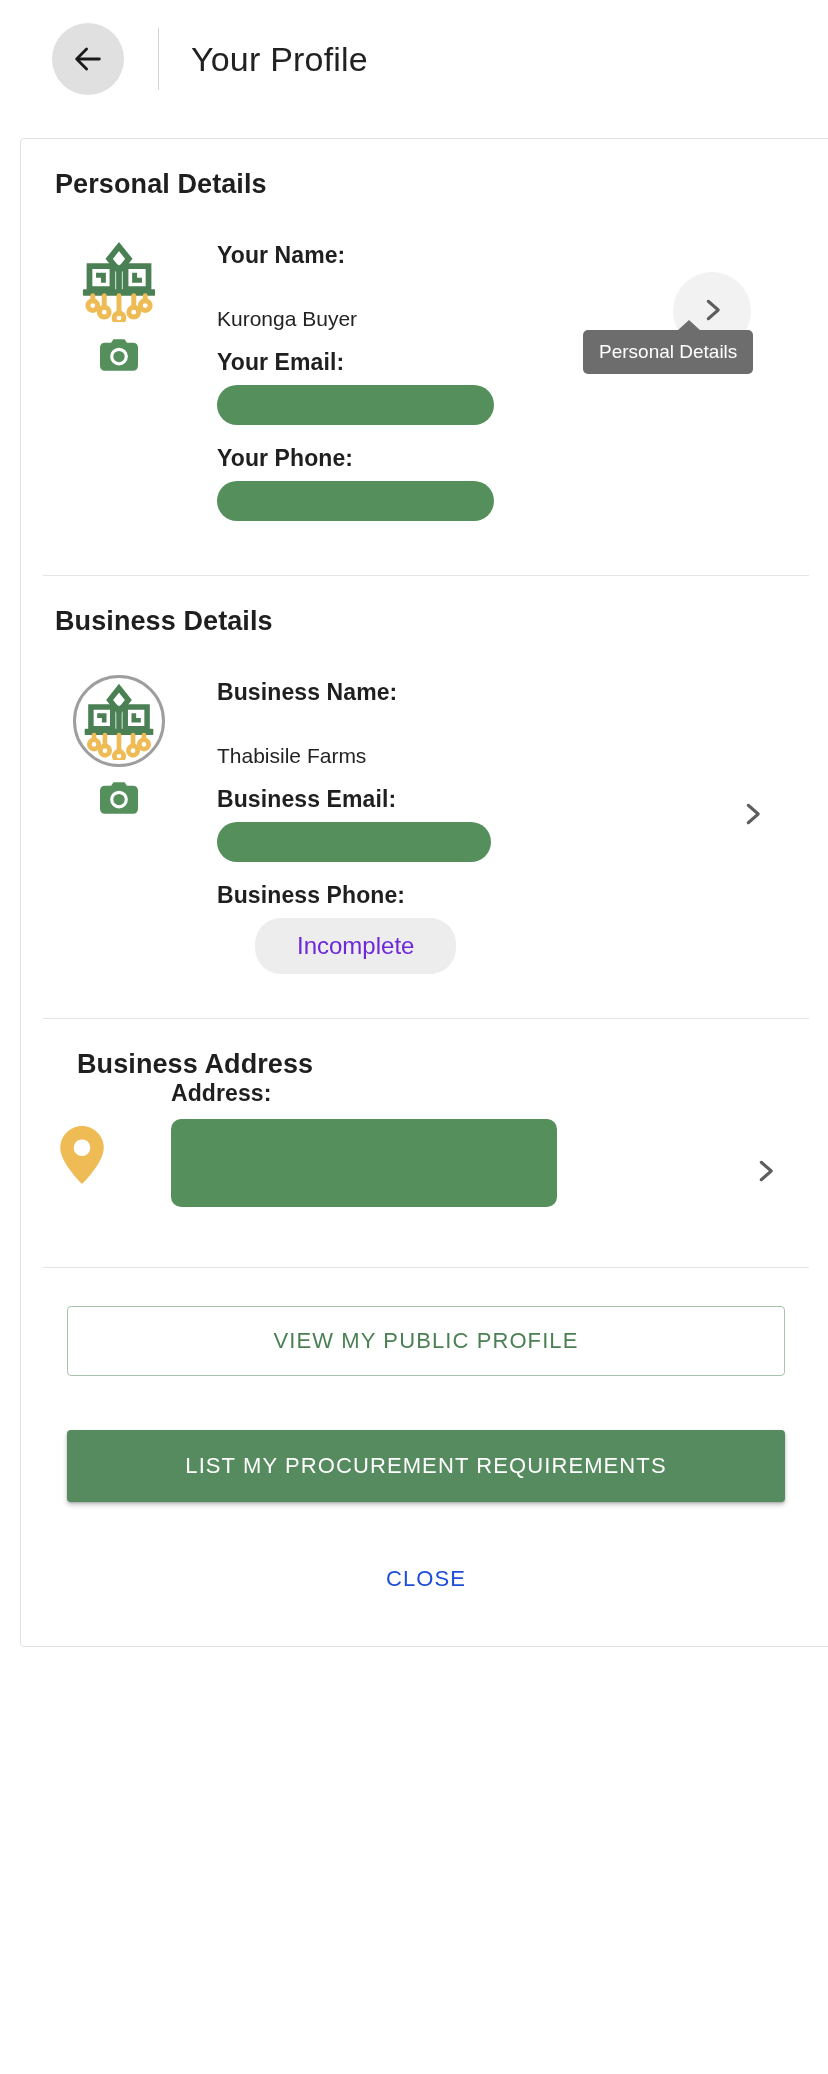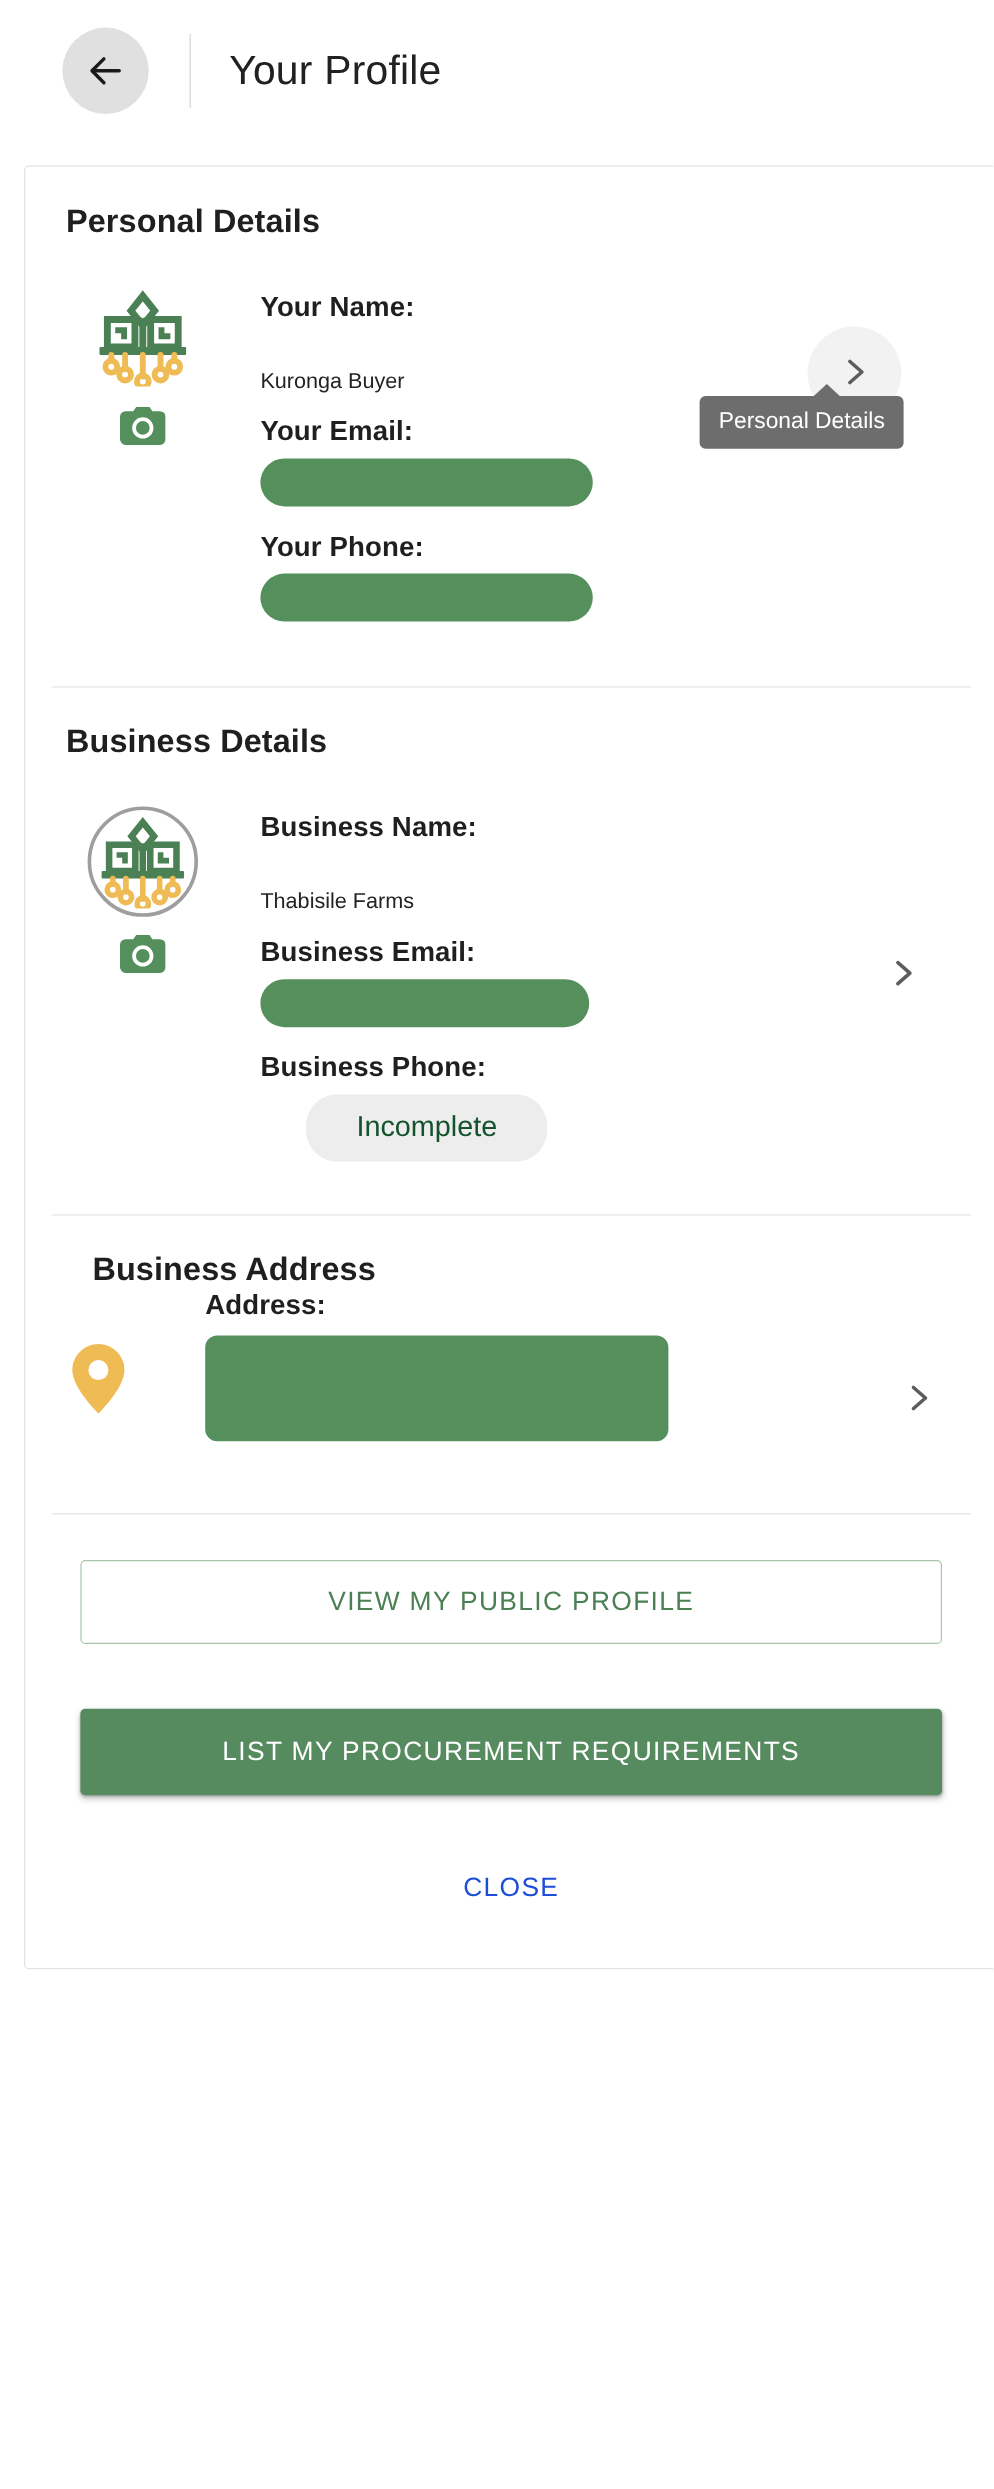--- a/index.html
+++ b/index.html
@@ -129,41 +129,41 @@
   .fields-col { flex: 1 1 auto; padding-top: 4px; }
 
   .field-label {
     font-size: 23px;
     font-weight: 700;
     color: #1f1f1f;
     letter-spacing: 0.1px;
     margin-bottom: 9px;
   }
   .field-value {
-    font-size: 18px;
+    font-size: 21px;
     font-weight: 400;
     color: #232323;
     margin-bottom: 18px;
     margin-top: 38px;
   }
   .redacted {
     background: #55905c;
     border-radius: 22px;
     height: 40px;
     margin-bottom: 20px;
   }
   .redacted.w-email   { width: 277px; }
   .redacted.w-phone   { width: 277px; }
   .redacted.w-bemail  { width: 274px; }
   .redacted.w-address { width: 386px; height: 88px; border-radius: 10px; margin-bottom: 0; }
 
   .incomplete-pill {
     display: inline-block;
     background: #ededed;
-    color: #14532d;
+    color: #6d28d9;
     font-size: 24px;
     border-radius: 26px;
     padding: 14px 42px;
     margin-left: 38px;
   }
 
   
   .chev-circle {
     width: 78px;
     height: 78px;

